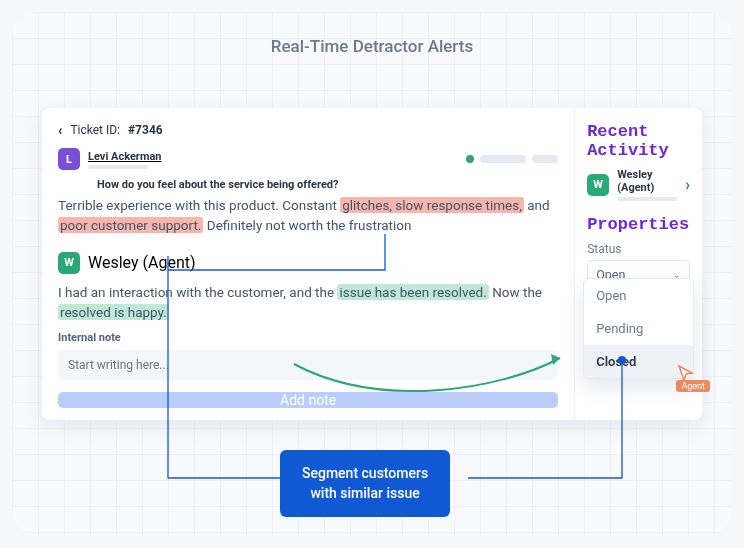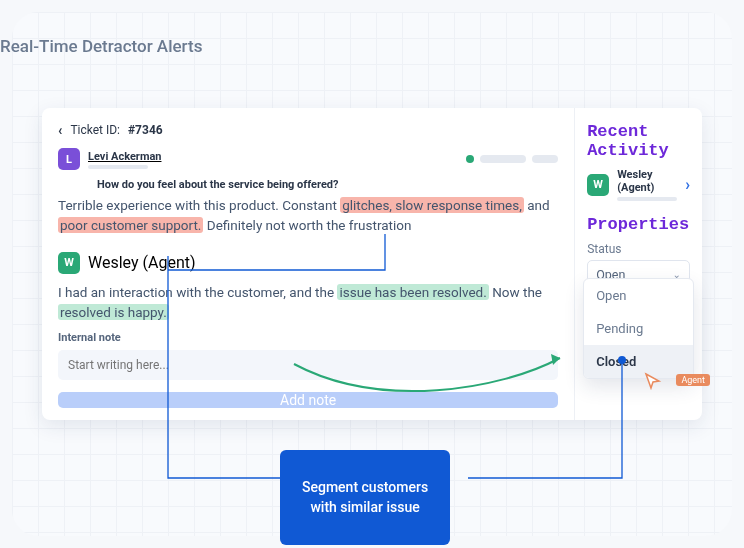--- a/index.html
+++ b/index.html
@@ -1,20 +1,20 @@
 <!DOCTYPE html>
 <html><head>
 <meta charset="utf-8">
 <style>
   * { box-sizing: border-box; margin: 0; padding: 0; font-family: -apple-system, BlinkMacSystemFont, "Segoe UI", Roboto, sans-serif; }
   body { width: 744px; height: 548px; background: #f6f8fb; position: relative; overflow: hidden; }
   .grid-bg { position: absolute; inset: 12px; border-radius: 26px; background: #f8fafd;
     background-image: linear-gradient(#eef1f6 1px, transparent 1px), linear-gradient(90deg, #eef1f6 1px, transparent 1px);
     background-size: 26px 26px; }
-  .title { position: absolute; top: 36px; left: 0; right: 0; text-align: left; color: #6b7a90; font-size: 17px; font-weight: 500; }
+  .title { position: absolute; top: 36px; left: 0; right: 0; text-align: center; color: #6b7a90; font-size: 17px; font-weight: 500; }
   .card { position: absolute; top: 108px; left: 42px; right: 42px; background: #fff; border-radius: 8px; box-shadow: 0 6px 20px rgba(30,50,90,.10); display: flex; height: 312px; }
   .main { flex: 1 1 auto; padding: 14px 16px 12px 16px; display: flex; flex-direction: column; border-right: 1px solid #edf0f5; }
   .side { width: 196px; padding: 14px 12px; position: relative; }
   .hdr { display: flex; align-items: center; gap: 8px; font-size: 12px; color: #2b3648; margin-bottom: 10px; }
   .back { font-size: 14px; font-weight: 700; color: #2b3648; cursor: pointer; }
   .convo { flex: 1; }
   .msg .meta { display: flex; align-items: center; gap: 8px; margin-bottom: 4px; }
   .av { width: 22px; height: 22px; border-radius: 5px; color: #fff; font-size: 11px; font-weight: 700; display: flex; align-items: center; justify-content: center; }
   .av.purple { background: #7a4fd8; }
   .av.green { background: #2aa876; }
@@ -35,24 +35,24 @@
   .side h4 { font-size: 17px; font-weight: 700; color: #6d28d9; margin-bottom: 8px; font-family: Liberation Mono, monospace; }
   .agent-row { display: flex; align-items: center; gap: 8px; margin-bottom: 14px; }
   .agent-row .col { flex:1; display:flex; flex-direction:column; gap:3px; }
   .agent-row .name { font-size: 11px; font-weight: 700; color: #2b3648; }
   .chev { color: #2f6fe3; font-weight: 700; }
   .prop-lbl { font-size: 12px; color: #6b7a90; margin-bottom: 4px; }
   .select { border: 1px solid #e0e5ee; border-radius: 5px; padding: 6px 8px; font-size: 12.5px; color: #55657c; display: flex; justify-content: space-between; align-items: center; cursor: pointer; }
   .dropdown { position: absolute; left: 8px; right: 8px; top: 170px; background: #fff; border: 1px solid #e5e9f0; border-radius: 6px; box-shadow: 0 8px 20px rgba(30,50,90,.12); overflow: hidden; }
   .opt { padding: 9px 12px; font-size: 13px; color: #6b7a90; cursor: pointer; }
   .opt.sel { background: #eef1f6; color: #2b3648; font-weight: 600; }
-  .cursor { position: absolute; top: 264px; right: -8px; display:flex; flex-direction:row; align-items:center; }
+  .cursor { position: absolute; top: 256px; right: -8px; display:flex; flex-direction:column; align-items:center; }
   .cursor svg { display:block; }
   .cursor .tag { background: #e98b5e; color: #fff; font-size: 9px; padding: 1px 5px; border-radius: 3px; margin-top:-2px; margin-left:14px; }
-  .callout { position: absolute; left: 280px; top: 450px; background: #1059d4; color: #fff; font-size: 14px; font-weight: 500; text-align: center; padding: 28px 22px; border-radius: 6px; line-height: 1.4; }
+  .callout { position: absolute; left: 280px; top: 450px; background: #1059d4; color: #fff; font-size: 14px; font-weight: 500; text-align: center; padding: 14px 22px; border-radius: 6px; line-height: 1.4; }
   .svg-over { position: absolute; inset: 0; pointer-events: none; }
   .dot-ind { display:flex; align-items:center; gap:6px; margin-left:auto; }
   .dot-g { width:8px; height:8px; border-radius:50%; background:#2aa876; }
   .pill { width:46px; height:8px; border-radius:5px; background:#e5e9f0; }
   .pill.sm { width:26px; }
 </style>
 </head>
 <body>
 
 <div class="grid-bg"></div>

